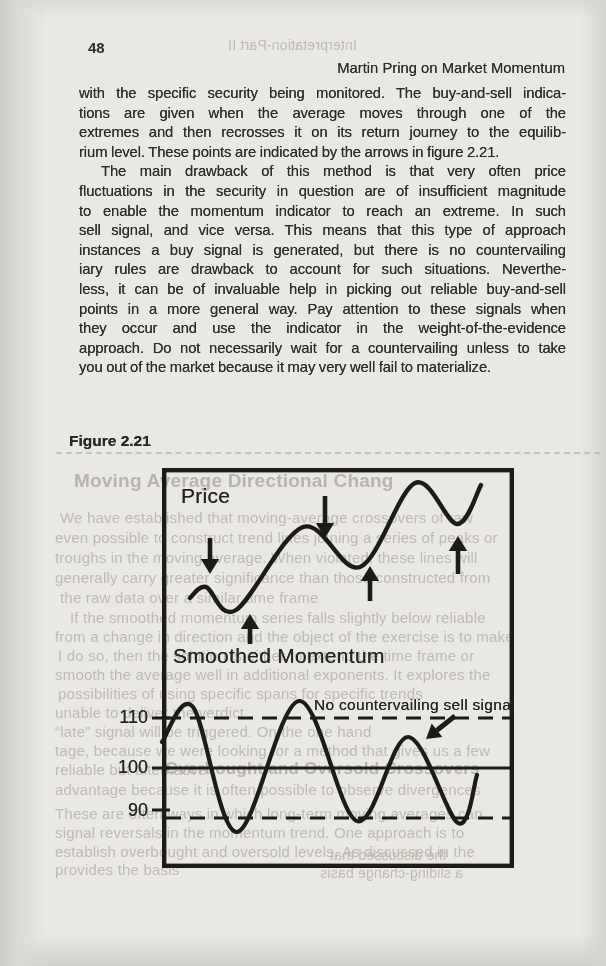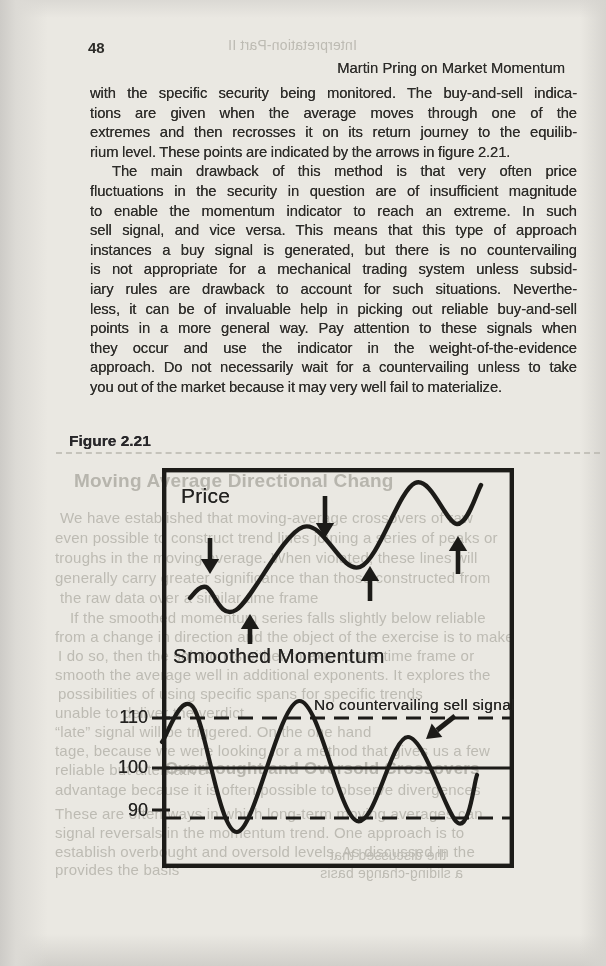--- a/index.html
+++ b/index.html
@@ -23,21 +23,21 @@
               border-top:2px dashed #b9b7af;opacity:.75;filter:blur(.3px);}
   
   #content{position:absolute;inset:0;z-index:1;}
   .pagenum{position:absolute;left:88px;top:39px;
            font-size:15px;font-weight:bold;color:#2c2b28;}
   .runtitle{position:absolute;right:41px;top:40px;
             font-size:14.8px;color:#2c2b28;text-shadow:0 0 .4px rgba(44,43,40,.8);margin-top:20px;}
   .body-text{position:absolute;left:79px;top:84px;width:487px;
              font-size:14.8px;line-height:19.6px;color:#2d2c29;
              letter-spacing:-.1px;word-spacing:-.4px;
-             text-shadow:0 0 .45px rgba(45,44,41,.85);margin-left:11px;}
+             text-shadow:0 0 .45px rgba(45,44,41,.85);}
   .bline{text-align:justify;text-align-last:justify;}
   .bline.last{text-align-last:left;}
   .bline.indent{text-indent:22px;}
   .figlabel{position:absolute;left:69px;top:432px;
             font-size:15.5px;font-weight:bold;color:#28272a;
             text-shadow:0 0 .4px rgba(40,39,42,.9);}
   
   #figure{position:absolute;left:162px;top:468px;width:421px;height:400px;}
   #figure svg{position:absolute;left:0;top:0;overflow:visible;}
   .flabel{position:absolute;color:#232220;line-height:1;
@@ -90,21 +90,20 @@
         <div class="bline">tions are given when the average moves through one of the</div>
         <div class="bline">extremes and then recrosses it on its return journey to the equilib-</div>
         <div class="bline last">rium level. These points are indicated by the arrows in figure 2.21.</div>
       </div>
     <div id="para2">
         <div class="bline indent">The main drawback of this method is that very often price</div>
         <div class="bline">fluctuations in the security in question are of insufficient magnitude</div>
         <div class="bline">to enable the momentum indicator to reach an extreme. In such</div>
         <div class="bline">sell signal, and vice versa. This means that this type of approach</div>
         <div class="bline">instances a buy signal is generated, but there is no countervailing</div>
-        <div class="bline">is not appropriate for a mechanical trading system unless subsid-</div>
         <div class="bline">iary rules are drawback to account for such situations. Neverthe-</div>
         <div class="bline">less, it can be of invaluable help in picking out reliable buy-and-sell</div>
         <div class="bline">points in a more general way. Pay attention to these signals when</div>
         <div class="bline">they occur and use the indicator in the weight-of-the-evidence</div>
         <div class="bline">approach. Do not necessarily wait for a countervailing unless to take</div>
         <div class="bline last">you out of the market because it may very well fail to materialize.</div>
       </div>
   </div>
 
   <div class="figlabel">Figure 2.21</div>

